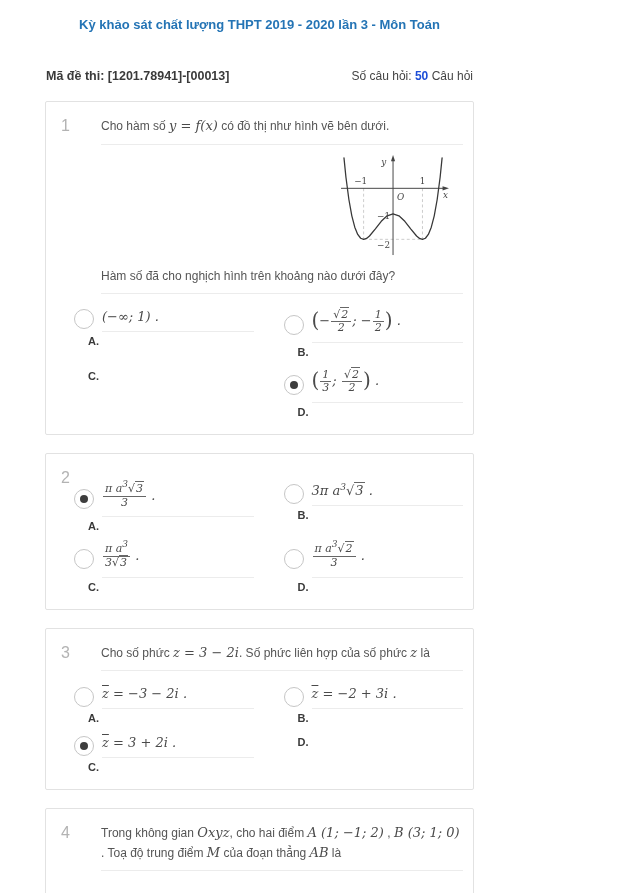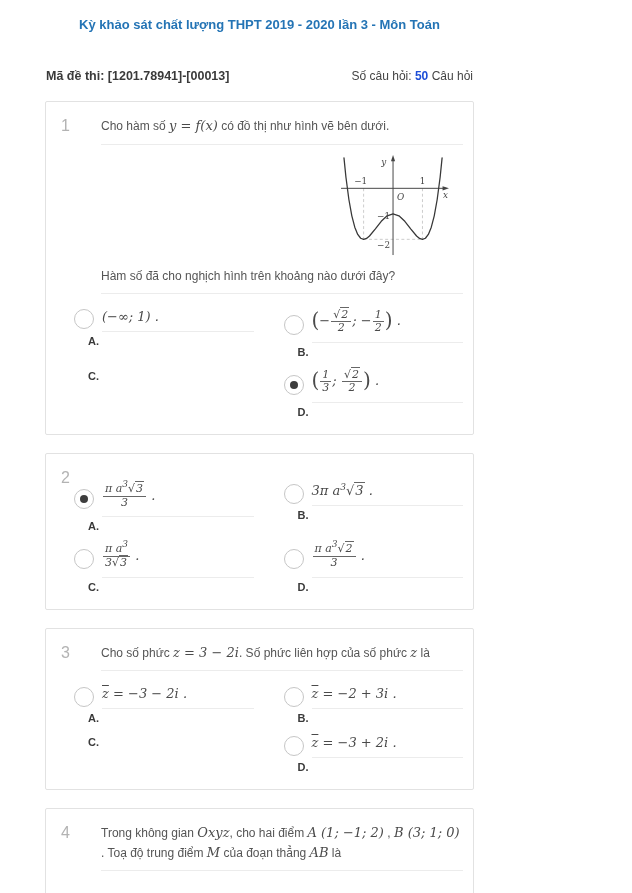--- a/index.html
+++ b/index.html
@@ -237,27 +237,27 @@
           <span class="opt-letter">A.</span>
         </div>
         <div class="option">
           <div class="opt-row">
             <span class="radio"></span>
             <span class="opt-text"><span class="math"><span class="ovl">z</span> = −2 + 3i .</span></span>
           </div>
           <span class="opt-letter">B.</span>
         </div>
         <div class="option">
+          <div class="opt-row">
+            <span class="radio checked"></span>
+            <span class="opt-text"><span class="math"><span class="ovl">z</span> = 3 + 2i .</span></span>
+          </div>
           <span class="opt-letter">C.</span>
         </div>
         <div class="option">
-          <div class="opt-row">
-            <span class="radio"></span>
-            <span class="opt-text"><span class="math"><span class="ovl">z</span> = −3 + 2i .</span></span>
-          </div>
           <span class="opt-letter">D.</span>
         </div>
       </div>
     </div>
   </section>
 
   <section class="card">
     <div class="q-num">4</div>
     <div class="q-body">
       <p class="stem">Trong không gian <span class="math">Oxyz</span>, cho hai điểm <span class="math">A (1; −1; 2)</span> , <span class="math">B (3; 1; 0)</span> . Toạ độ trung điểm <span class="math">M</span> của đoạn thẳng <span class="math">AB</span> là</p>

